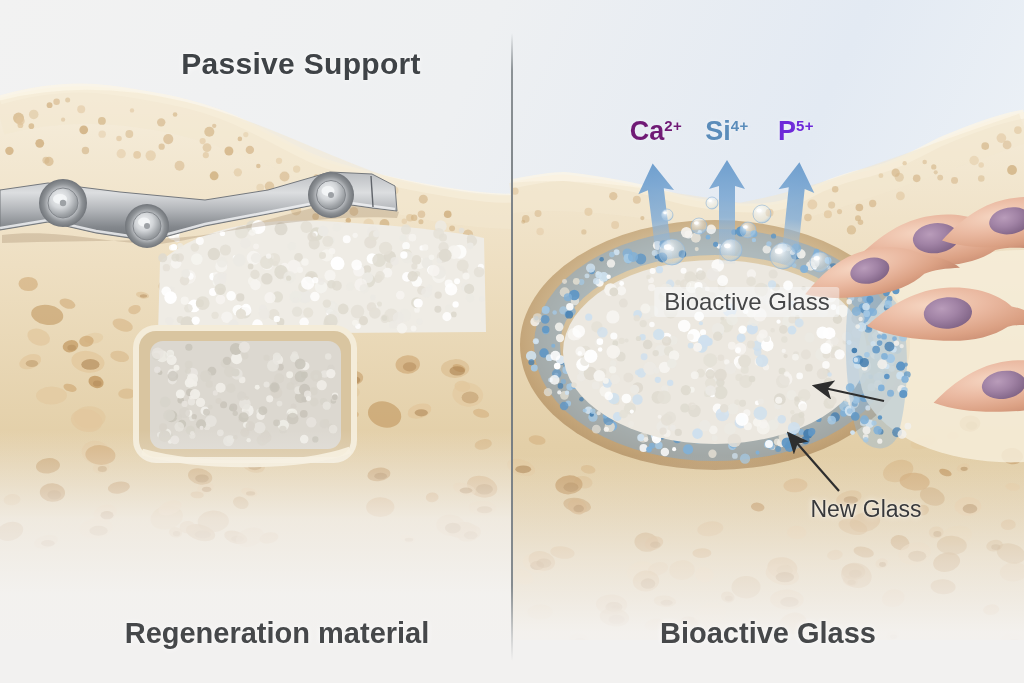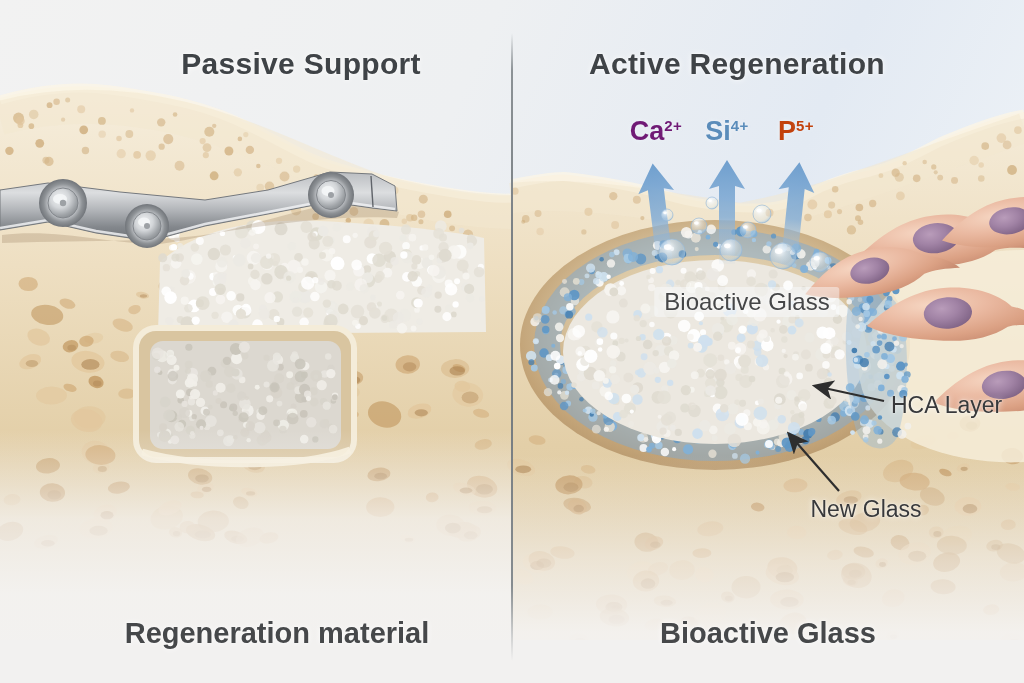--- a/index.html
+++ b/index.html
@@ -1683,26 +1683,24 @@
   <rect x="511" y="455" width="513" height="228" fill="url(#fogGradR)"></rect>
   <rect x="0" y="640" width="1024" height="43" fill="#f2f1f0"></rect>
 
   <line x1="884" y1="401" x2="815" y2="386" stroke="#2e2e2e" stroke-width="2.2" marker-end="url(#arrowHead)"></line>
   <line x1="839" y1="491" x2="789" y2="434" stroke="#2e2e2e" stroke-width="2.2" marker-end="url(#arrowHead)"></line>
 </svg>
 
 <div class="divider"></div>
 
 <div class="lbl title" style="left:301px;top:47px;">Passive Support</div>
-<div class="lbl title" style="left:737px;top:47px;">Active Regeneration</div>
 
 <div class="ion" style="left: 656px; top: 116px; color: #701a75;"><span>Ca</span><sup>2+</sup></div>
 <div class="ion" style="left: 727px; top: 116px; color: rgb(90, 140, 186);"><span>Si</span><sup>4+</sup></div>
-<div class="ion" style="left: 796px; top: 116px; color: #c2410c;"><span>P</span><sup>5+</sup></div>
+<div class="ion" style="left: 796px; top: 116px; color: #6d28d9;"><span>P</span><sup>5+</sup></div>
 
 <div class="lbl crater-label" style="left:747px;top:287px;">Bioactive Glass</div>
-<div class="lbl anno" style="left:891px;top:392px;">HCA Layer</div>
 <div class="lbl anno" style="left:866px;top:496px;transform:translateX(-50%);">New Glass</div>
 
 <div class="lbl caption" style="left:277px;top:617px;">Regeneration material</div>
 <div class="lbl caption" style="left:768px;top:617px;">Bioactive Glass</div>
 
 </div>
 
 </body></html>

